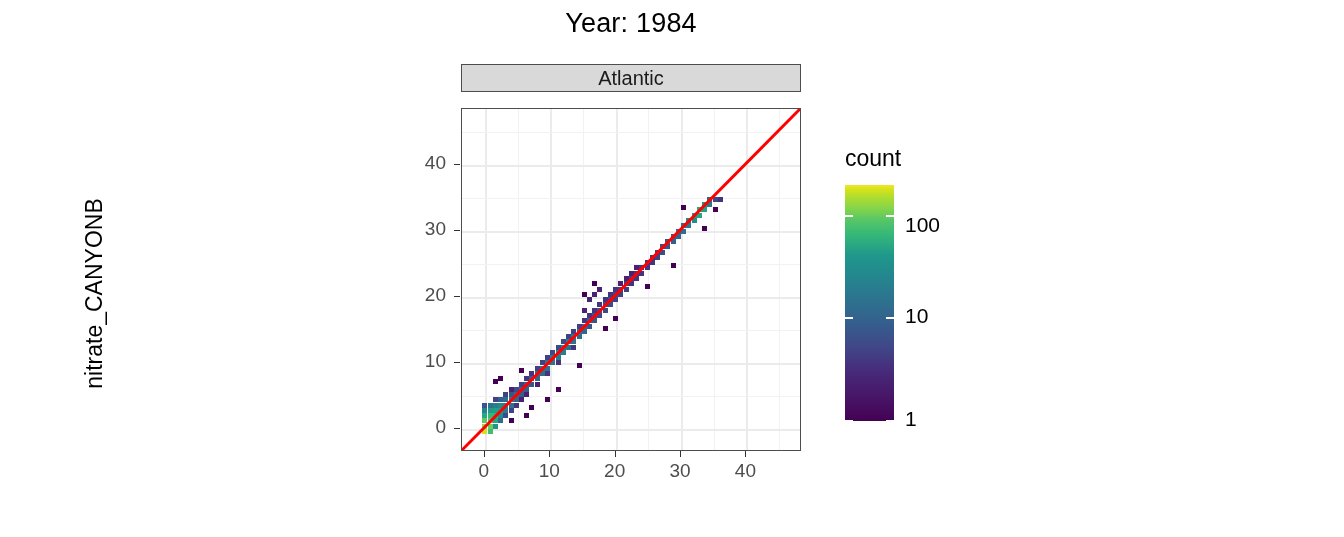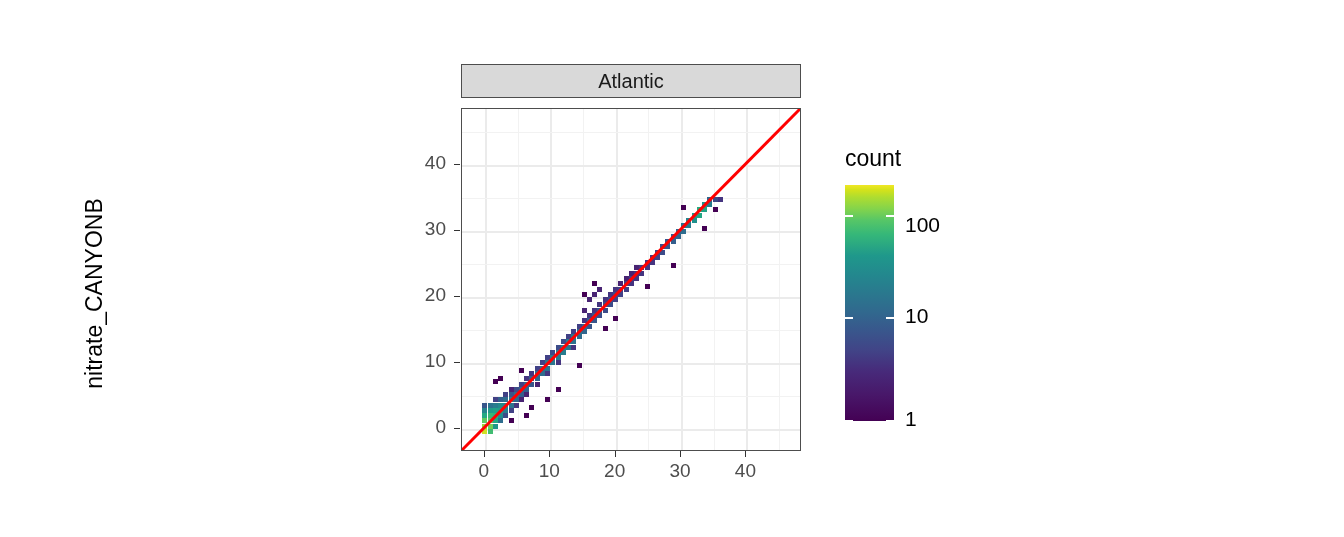--- a/index.html
+++ b/index.html
@@ -12,21 +12,21 @@
 
   
   #plot-title{
     position:absolute;left:461px;top:8px;width:340px;
     text-align:center;font-size:27px;color:#000;
     letter-spacing:0.2px;white-space:nowrap;
   }
 
   
   #facet-strip{
-    position:absolute;left:461px;top:64px;width:340px;height:34px;
+    position:absolute;left:461px;top:64px;width:340px;height:28px;
     background:#d9d9d9;border:1px solid #4d4d4d;
     box-sizing:border-box;
     display:flex;align-items:center;justify-content:center;
   }
   #facet-strip-label{font-size:20px;color:#1a1a1a;}
 
   
   #panel{
     position:absolute;left:461px;top:108px;width:340px;height:343px;
     background:#ffffff;border:1px solid #4d4d4d;box-sizing:border-box;
@@ -75,20 +75,21 @@
        #b0dd2f 95%, #d5e21a 98%, #f0e725 100%);
   }
   .legend-tick{position:absolute;height:2px;width:8px;background:#ffffff;}
   .legend-label{position:absolute;left:62px;font-size:21px;color:#000;white-space:nowrap;}
 </style>
 </head>
 <body>
 
 <div id="figure">
 
+  <div id="plot-title">Year: 1984</div>
 
   <div id="facet-strip">
     <span id="facet-strip-label">Atlantic</span>
   </div>
 
   <div id="panel">
     <div id="panel-inner">
         <div class="gx grid-major" style="left: 22.8846px;"></div>
         <div class="gx grid-minor" style="left: 55.5769px;"></div>
         <div class="gx grid-major" style="left: 88.2692px;"></div>

